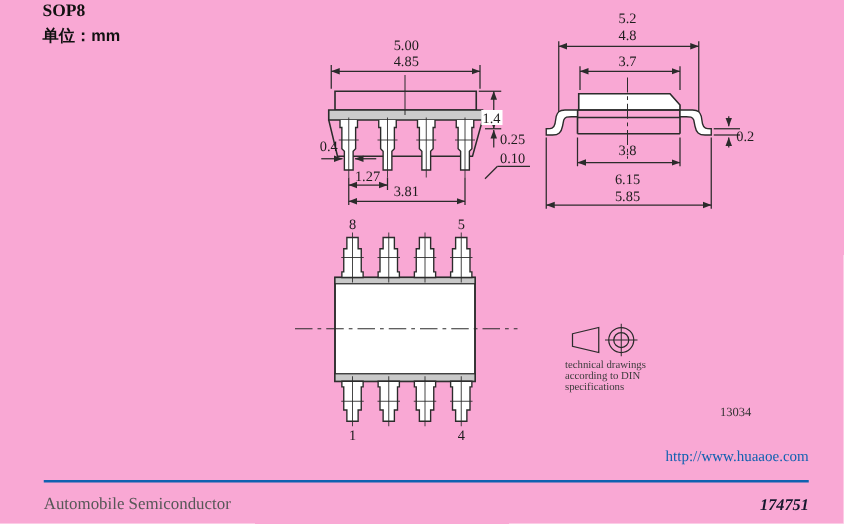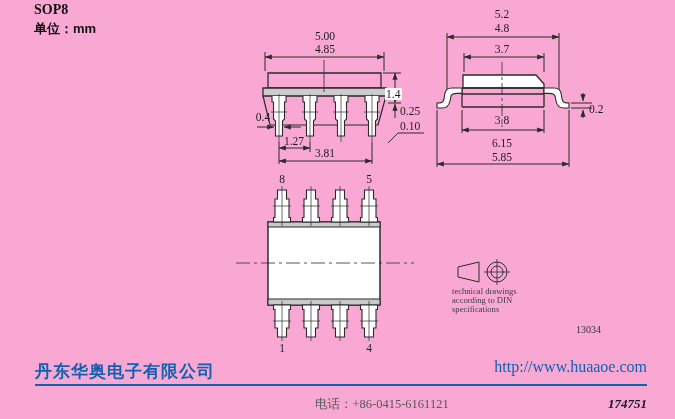--- a/index.html
+++ b/index.html
@@ -10,21 +10,21 @@
   #unit-label{left:34px;top:20px;font-family:"Liberation Sans",sans-serif;font-size:13px;color:#111;font-weight:bold;}
   svg text{font-family:"Liberation Serif",serif;fill:#1d1d1d;}
   .dimtxt{font-size:11.5px;}
   .pinlbl{font-size:11.5px;}
   .notetxt{font-size:8.6px;fill:#3c3c3c;}
   .fignum{font-size:10px;fill:#333;}
   #company-cn{left:35px;top:360px;font-family:"Liberation Sans",sans-serif;font-weight:bold;
               font-size:17px;color:#1061b0;letter-spacing:1px;}
   #footer-rule{left:35px;top:384px;width:612px;height:2px;background:#1061b0;}
   #company-en{left:35px;top:395px;font-size:13.5px;color:#575757;}
-  #website{right:28px;top:358px;font-size:16px;color:#1061b0;text-decoration:none;}
+  #website{right:28px;top:358px;font-size:12px;color:#1061b0;text-decoration:none;}
   #phone{left:315px;top:396px;font-size:12.5px;color:#575757;font-family:"Liberation Serif",serif;}
   #doc-code{right:28px;top:396px;font-size:13px;font-weight:bold;font-style:italic;color:#17172e;}
   line,path,rect.box,circle{vector-effect:non-scaling-stroke;}
 </style>
 </head>
 <body>
 
 <div id="page">
 
   <div class="abs" id="doc-title">SOP8</div>
@@ -192,19 +192,18 @@
         <line x1="484" y1="272" x2="510" y2="272" stroke-width="0.8"></line>
         <line x1="497" y1="259" x2="497" y2="285" stroke-width="0.8"></line>
       </g>
       <text class="notetxt" x="452" y="294" stroke="none">technical drawings</text>
       <text class="notetxt" x="452" y="303" stroke="none">according to DIN</text>
       <text class="notetxt" x="452" y="312" stroke="none">specifications</text>
       <text class="fignum" x="576" y="333" stroke="none">13034</text>
     </g>
   </svg>
 
-  <div class="abs" id="company-cn">丹东华奥电子有限公司</div>
   <div class="abs" id="footer-rule"></div>
+  <div class="abs" id="company-en">Automobile Semiconductor</div>
   <a class="abs" id="website" href="#">http://www.huaaoe.com</a>
-  <div class="abs" id="phone">电话：+86-0415-6161121</div>
   <div class="abs" id="doc-code">174751</div>
 
 </div>
 
 </body></html>

